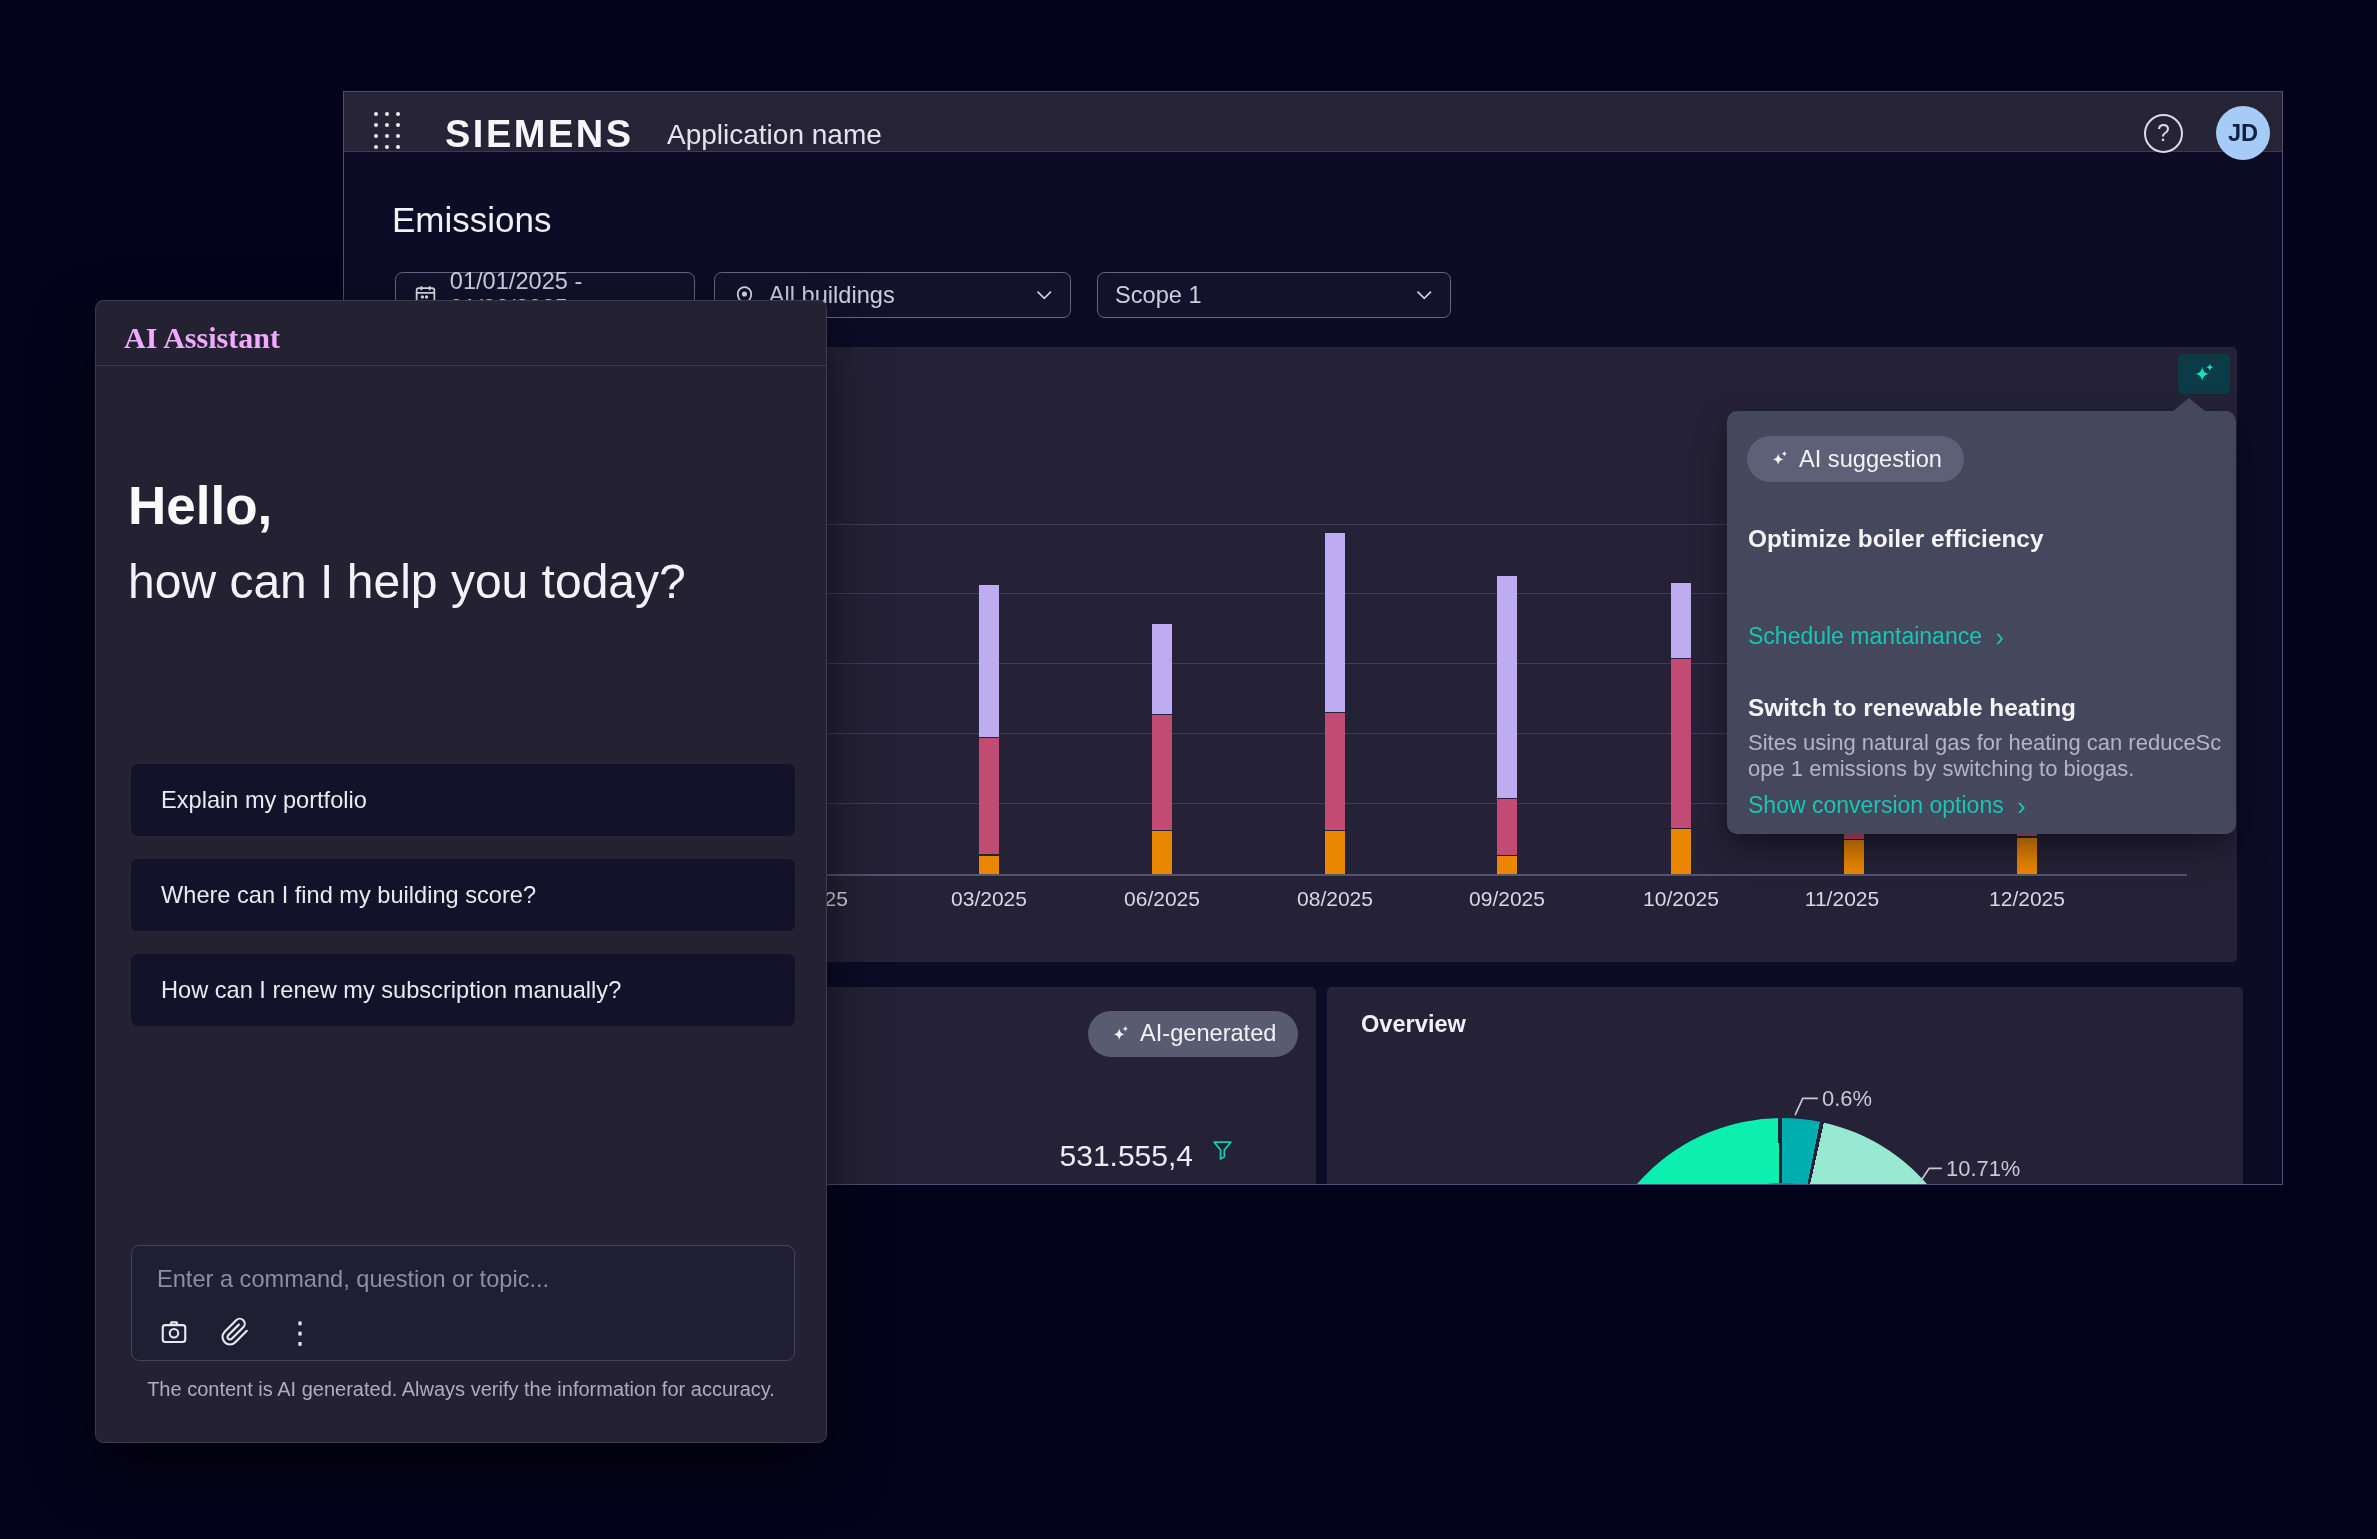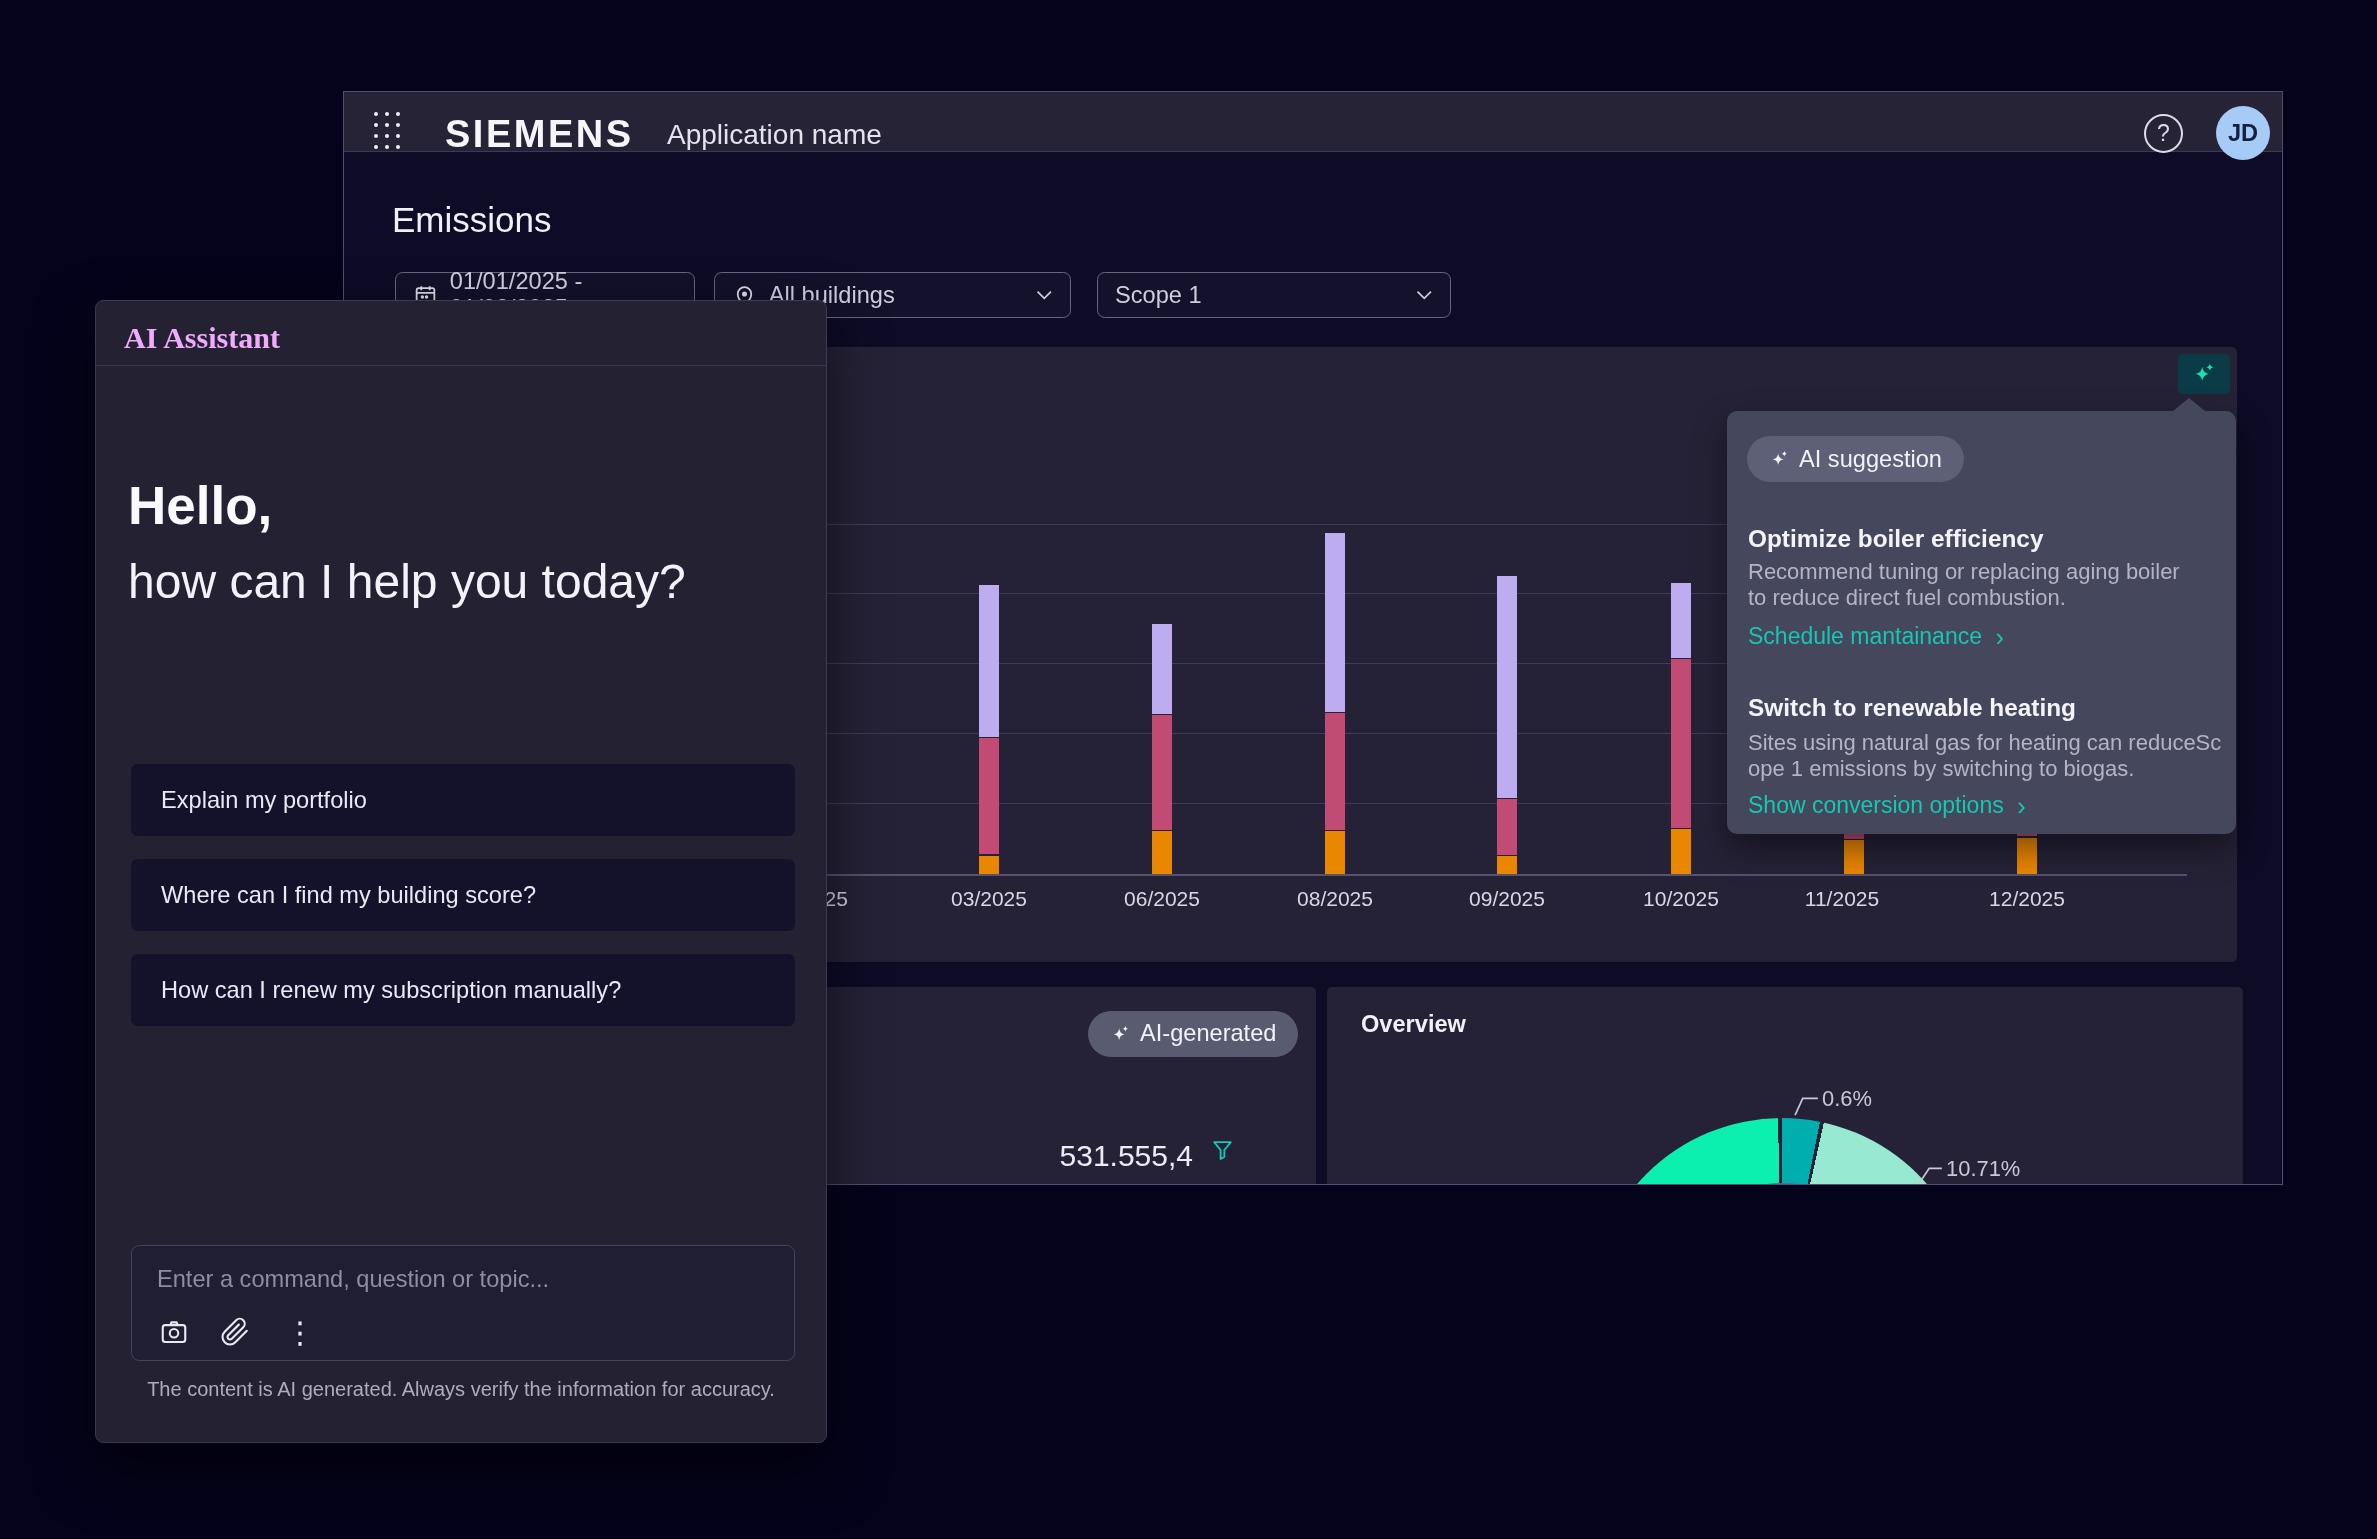--- a/index.html
+++ b/index.html
@@ -218,24 +218,20 @@
   <div class="abs" id="popup">
     <div class="abs" id="popup-caret"></div>
     <div class="abs pill" id="popup-pill">
       <svg width="22" height="22" viewBox="0 0 48 48" fill="#f2f2f7">
         <path d="M20 12c1.3 7.6 4.4 11.4 12 12.7-7.6 1.3-10.7 5-12 12.6-1.3-7.6-4.4-11.3-12-12.6 7.6-1.3 10.7-5.1 12-12.7z"></path>
         <path d="M33.5 6c.7 4 2.3 6 6.3 6.7-4 .7-5.6 2.6-6.3 6.6-.7-4-2.3-5.9-6.3-6.6 4-.7 5.6-2.7 6.3-6.7z"></path>
       </svg>
       <span>AI suggestion</span>
     </div>
     <div class="abs popup-h" style="top:103px;margin-top:11px;">Optimize boiler efficiency</div>
-    <div class="abs popup-body" style="top:148px;">
-      <div>Recommend tuning or replacing aging boiler</div>
-        <div>to reduce direct fuel combustion.</div>
-    </div>
     <div class="abs popup-link" style="top:212px;">
       <span>Schedule mantainance</span>
         <span class="arrow">›</span>
     </div>
     <div class="abs popup-h" style="top:283px;">Switch to renewable heating</div>
     <div class="abs popup-body" style="top:319px;">
       <div>Sites using natural gas for heating can reduceSc</div>
         <div>ope 1 emissions by switching to biogas.</div>
     </div>
     <div class="abs popup-link" style="top:381px;">

